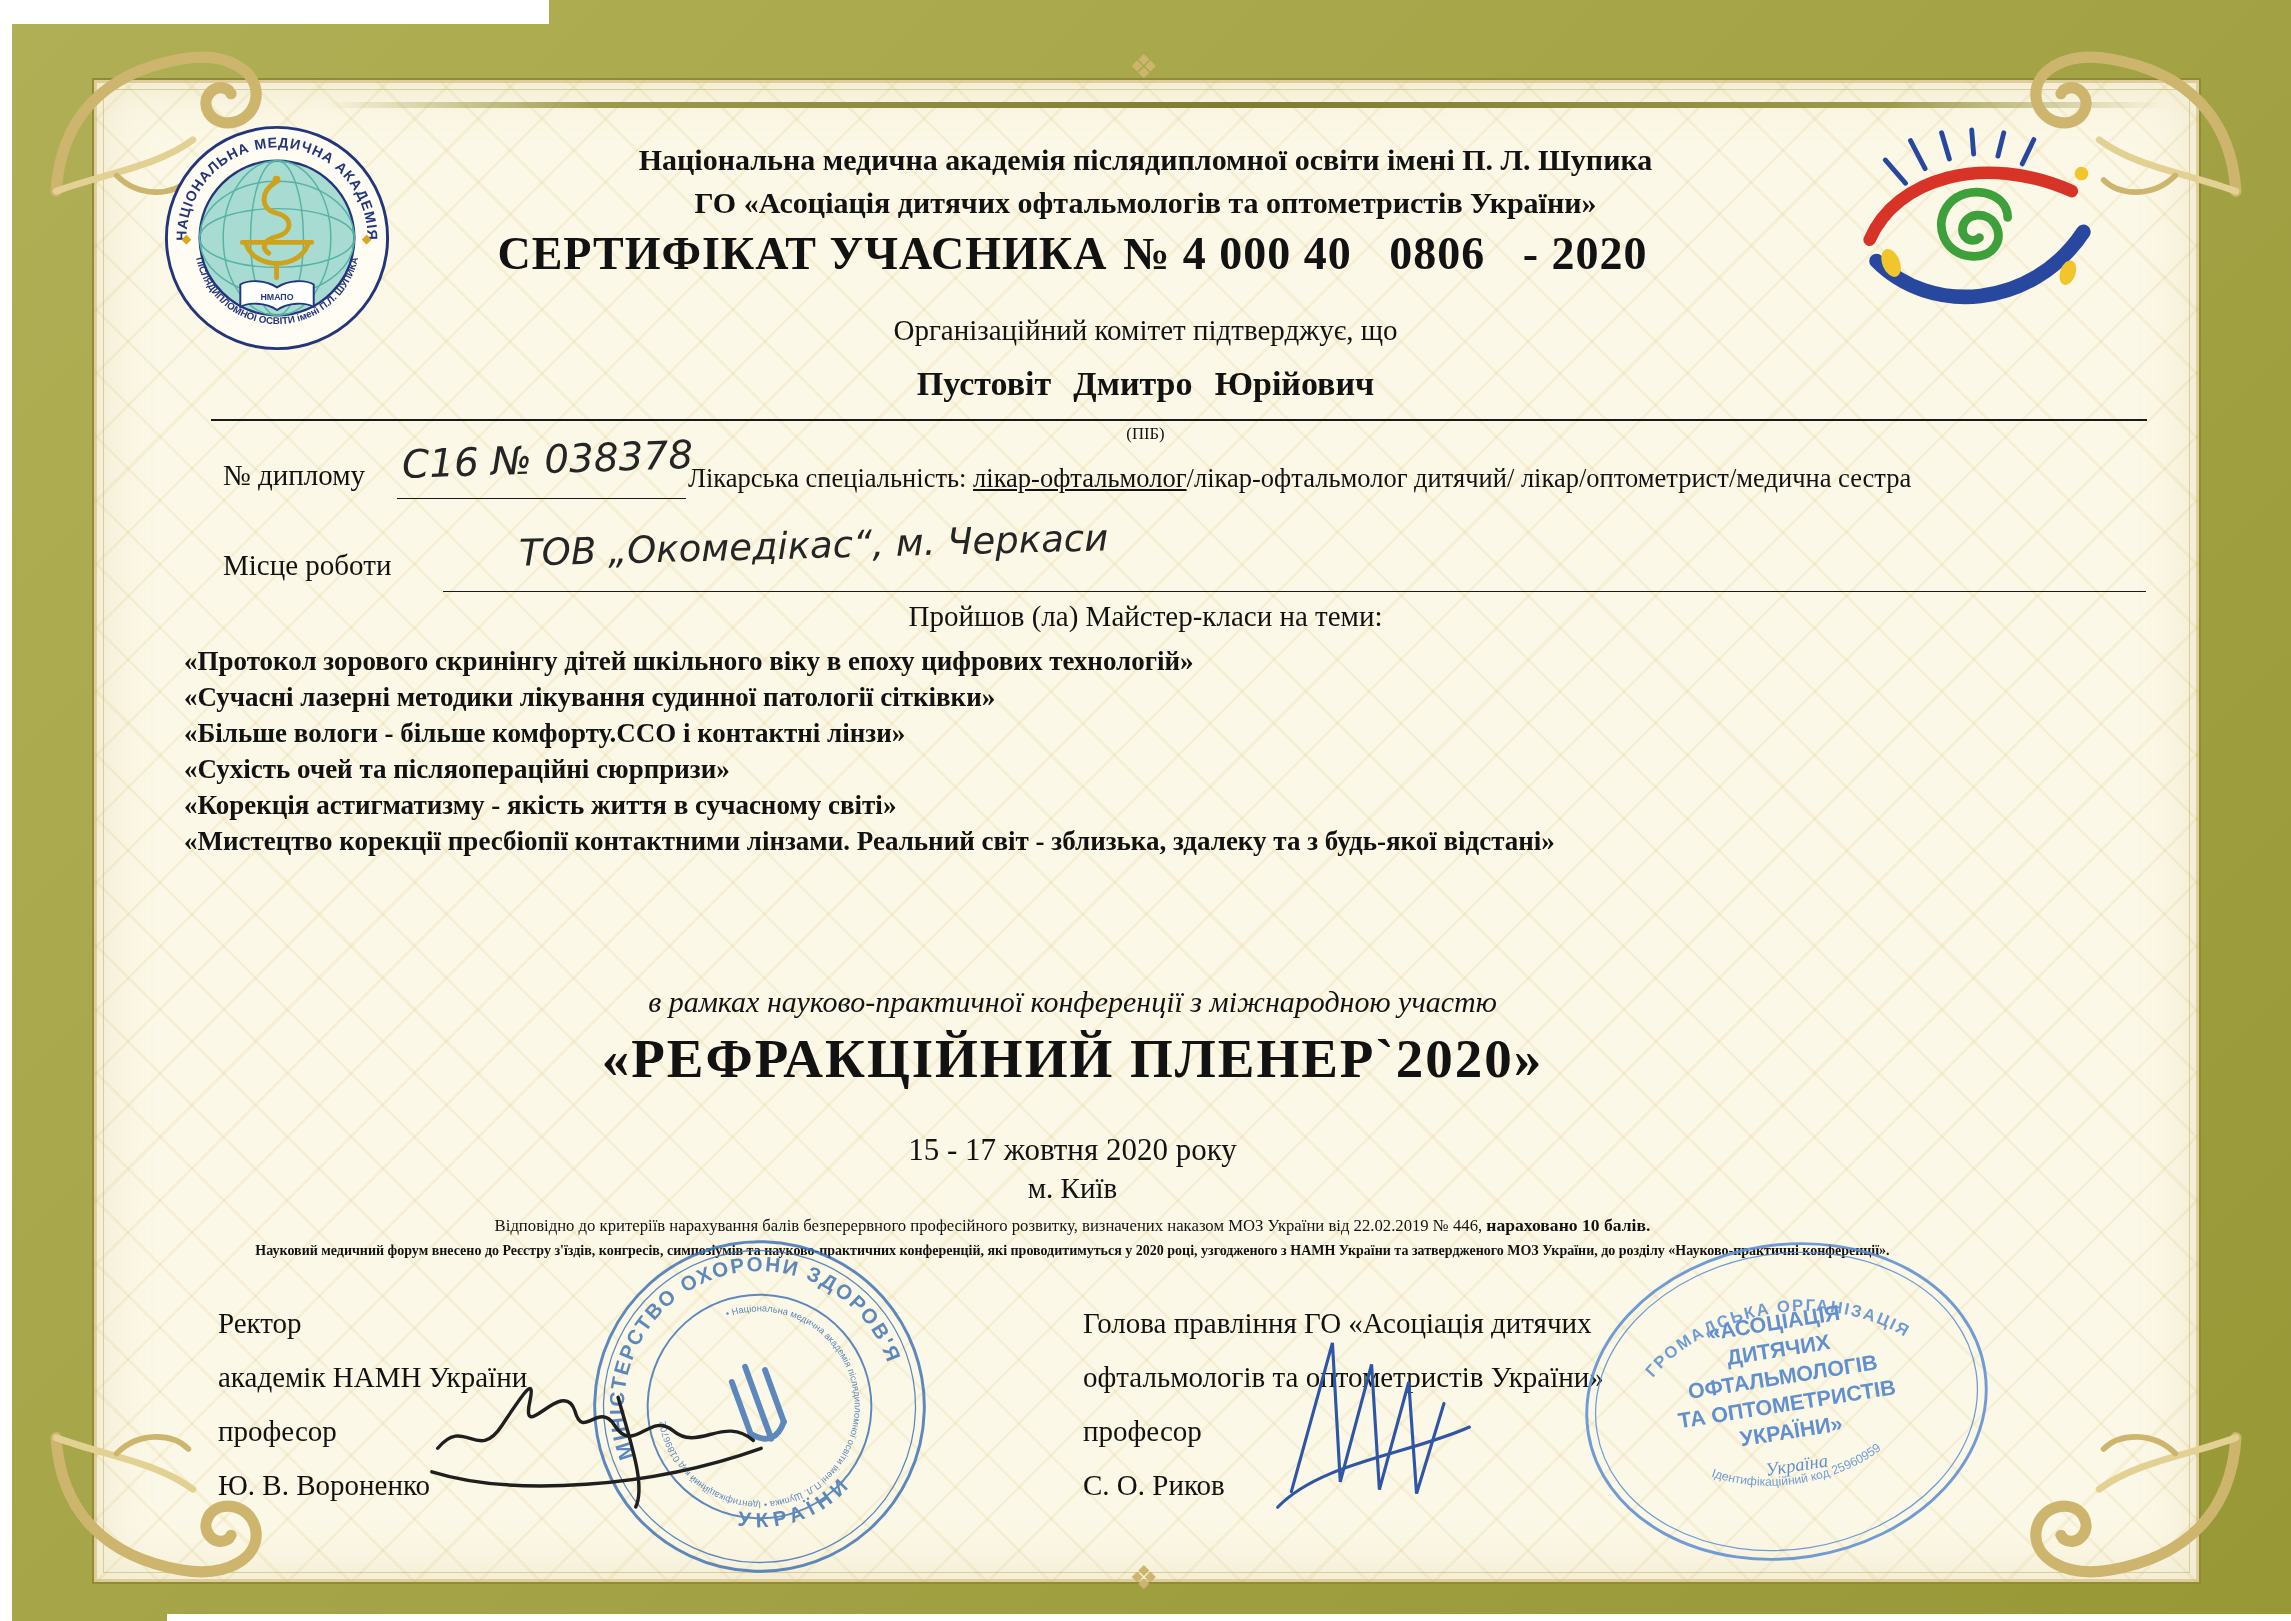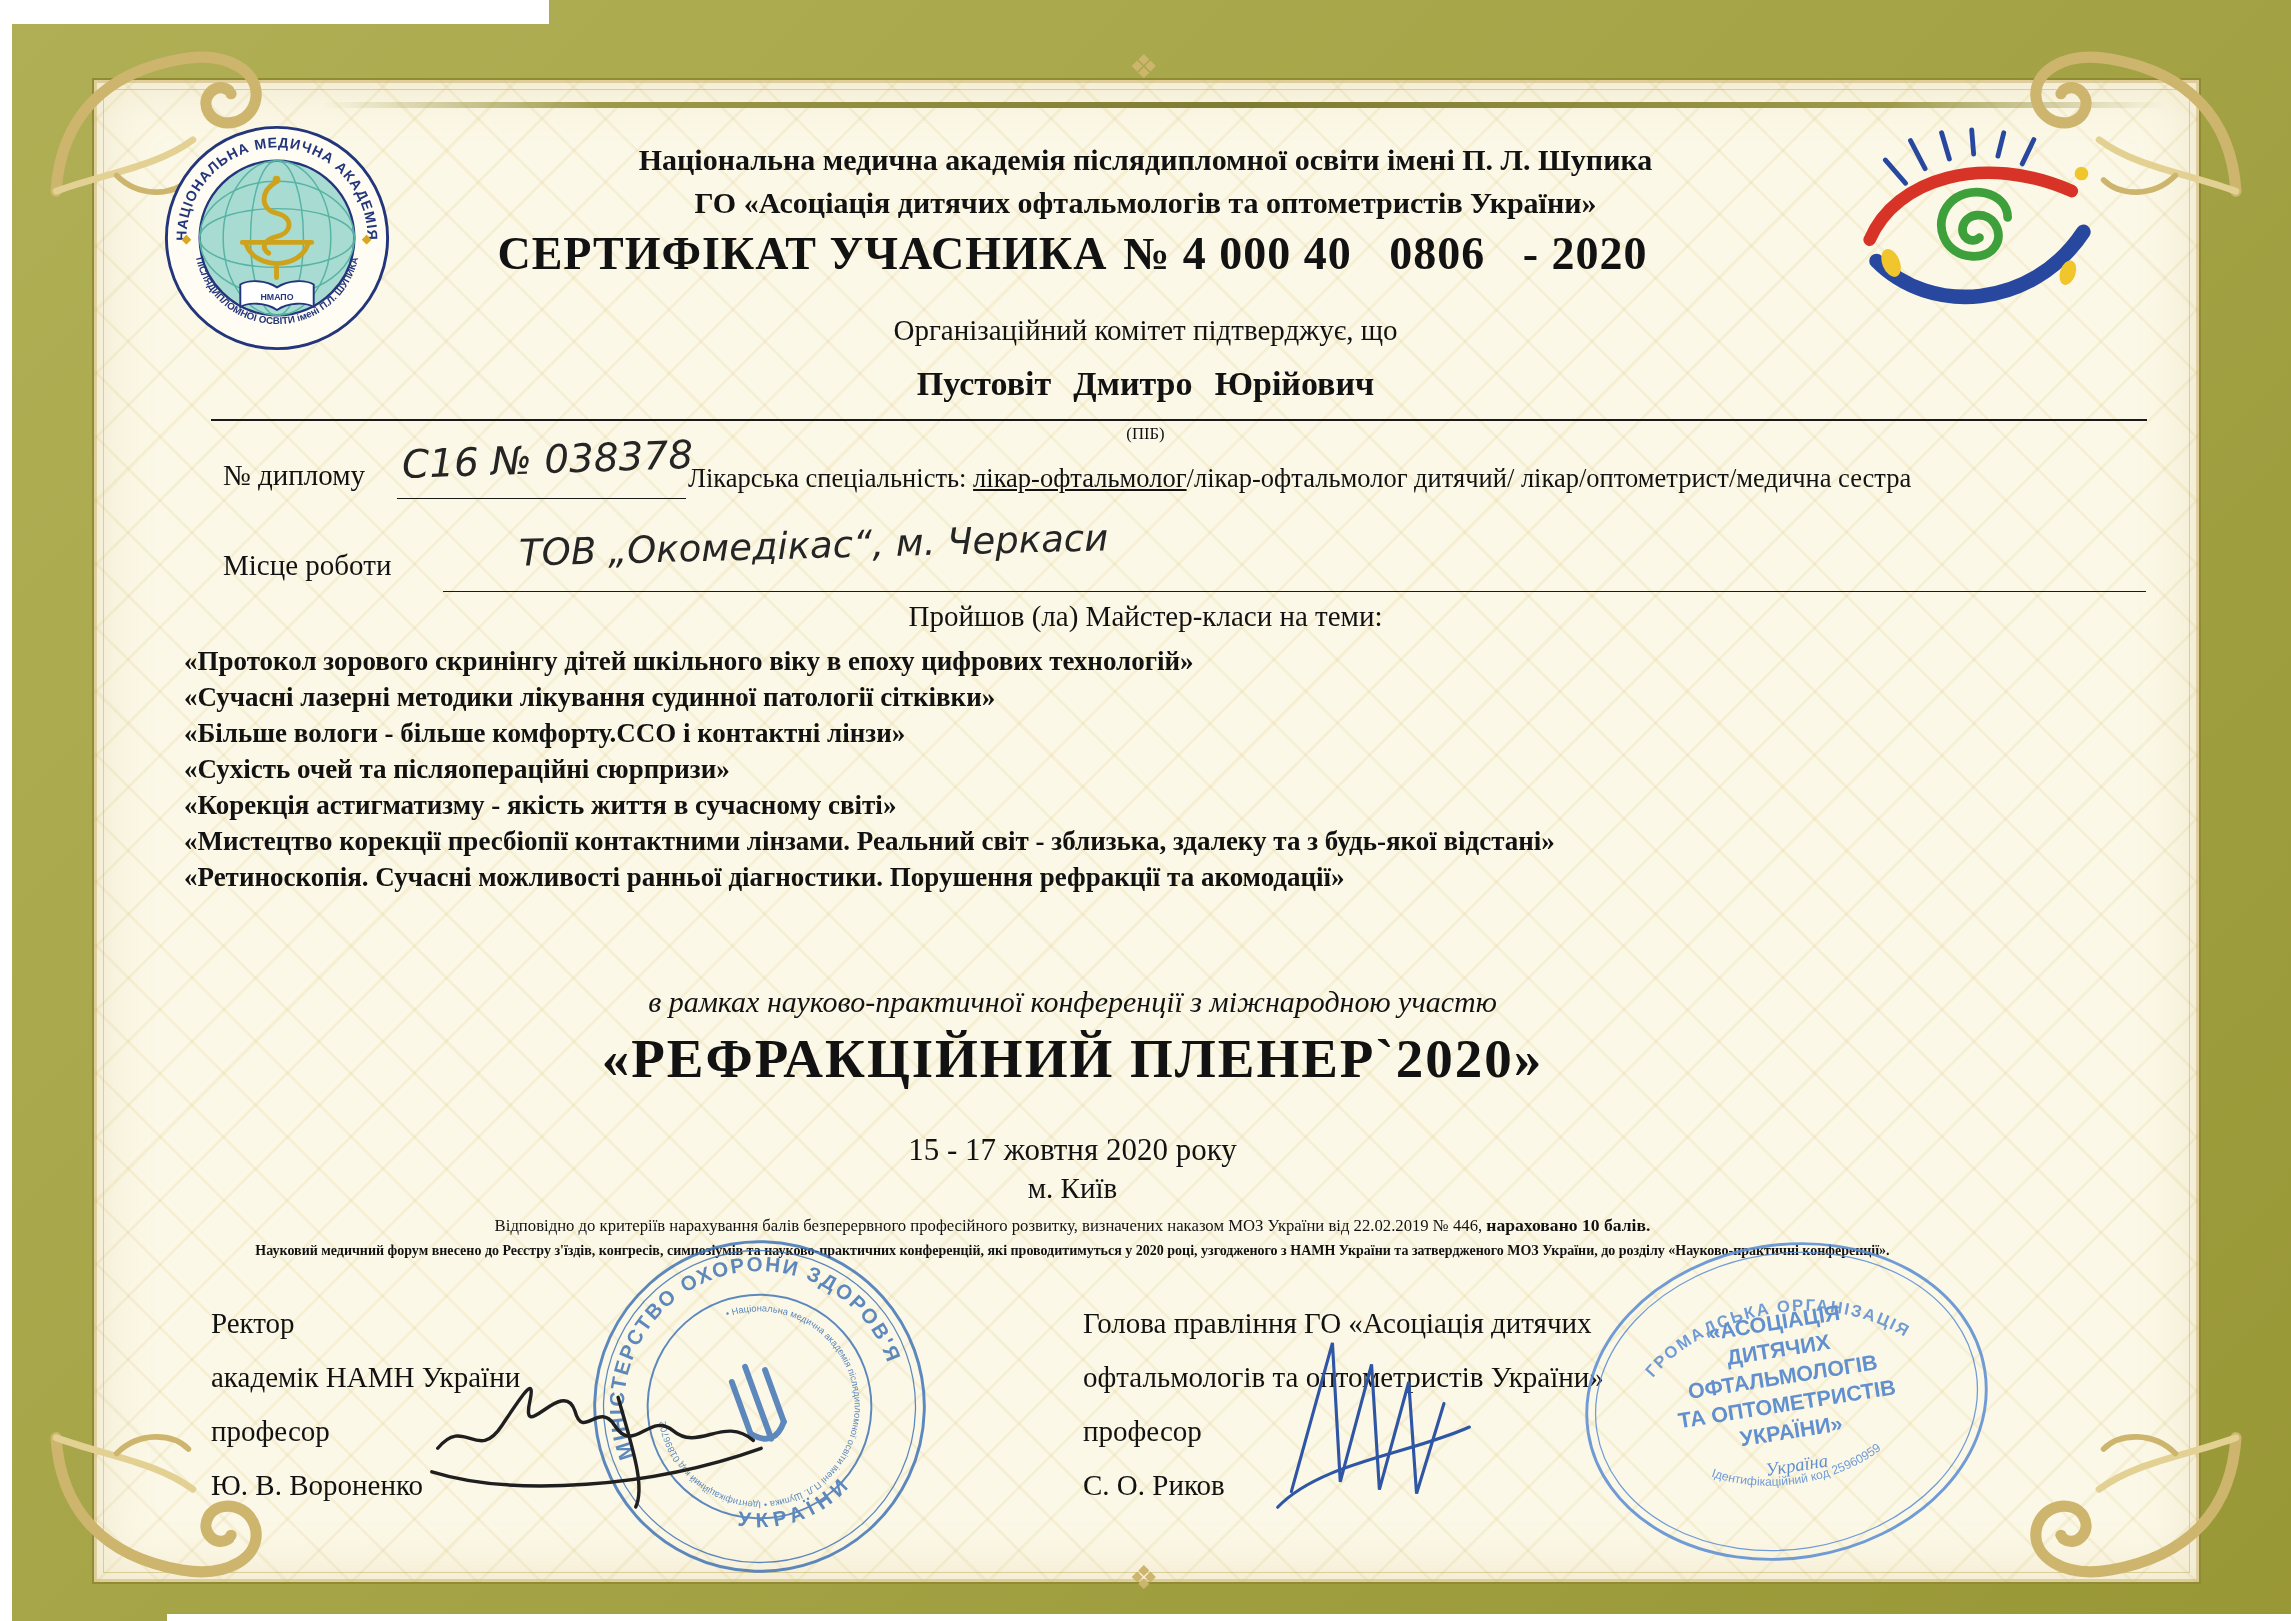--- a/index.html
+++ b/index.html
@@ -46,21 +46,21 @@
   .mc-list{position:absolute; left:184px; top:643px; width:2019px;}
   .mc-item{font-weight:bold; font-size:27px; line-height:36px; white-space:nowrap;}
   .context{font-size:30px;}
   .conf{font-weight:bold; font-size:55px; letter-spacing:2px;}
   .dates{font-size:31px;}
   .city{font-size:29px;}
   .fine1{font-size:16.7px;}
   .fine1 b{font-size:17.6px;}
   .fine2{font-size:14px; font-weight:600;}
   .sigblock{position:absolute; top:1296px; font-size:29px; line-height:54px;}
-  .sig-left{left:211px;} .sig-right{left:1083px;}
+  .sig-left{left:218px;} .sig-right{left:1083px;}
   .stamp, .logo, .signature, .flourish{position:absolute;}
   .flourish{width:225px; height:157px;}
   .fl-tr{transform:scaleX(-1);} .fl-bl{transform:scaleY(-1);} .fl-br{transform:scale(-1,-1);}
   .diamond{position:absolute; color:#cdb56d; font-size:33px; line-height:1;}
 </style>
 </head>
 <body>
 
 <div id="page">
 
@@ -185,21 +185,20 @@
 
   <div class="center-wide intro" style="top:600px;">Пройшов (ла) Майстер-класи на теми:</div>
 
   <div class="mc-list">
     <div class="mc-item">«Протокол зорового скринінгу дітей шкільного віку в епоху цифрових технологій»</div>
     <div class="mc-item">«Сучасні лазерні методики лікування судинної патології сітківки»</div>
     <div class="mc-item">«Більше вологи - більше комфорту.ССО і контактні лінзи»</div>
     <div class="mc-item">«Сухість очей та післяопераційні сюрпризи»</div>
     <div class="mc-item">«Корекція астигматизму - якість життя в сучасному світі»</div>
     <div class="mc-item">«Мистецтво корекції пресбіопії контактними лінзами. Реальний світ - зблизька, здалеку та з будь-якої відстані»</div>
-    <div class="mc-item">«Ретиноскопія. Сучасні можливості ранньої діагностики. Порушення рефракції та акомодації»</div>
   </div>
 
   <div class="center-main context" style="top:985px;font-style:italic;">в рамках науково-практичної конференції з міжнародною участю</div>
   <div class="center-main conf" style="top:1027px;">«РЕФРАКЦІЙНИЙ ПЛЕНЕР`2020»</div>
   <div class="center-main dates" style="top:1132px;">15 - 17 жовтня 2020 року</div>
   <div class="center-main city" style="top:1172px;">м. Київ</div>
 
   <div class="center-main fine1" style="top:1215px;">
     <span>Відповідно до критеріїв нарахування балів безперервного професійного розвитку, визначених наказом МОЗ України від 22.02.2019 № 446, </span><b>нараховано 10 балів.</b>
   </div>

